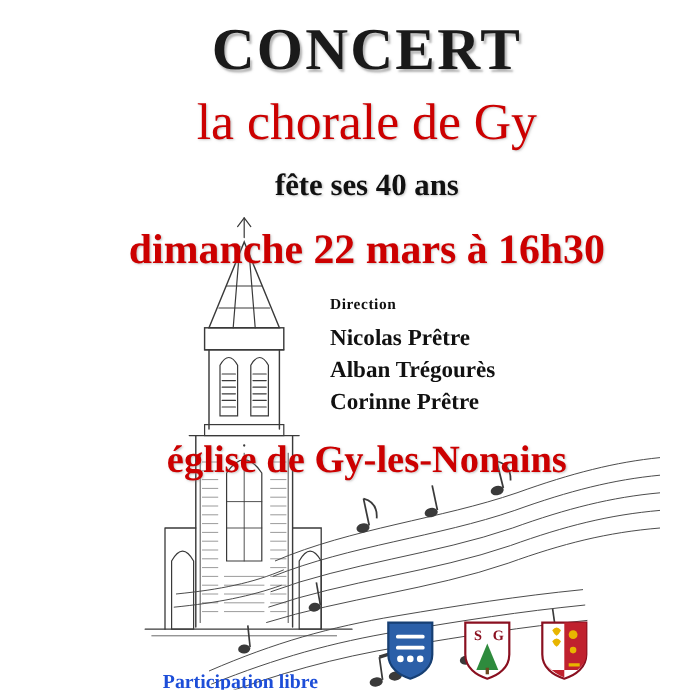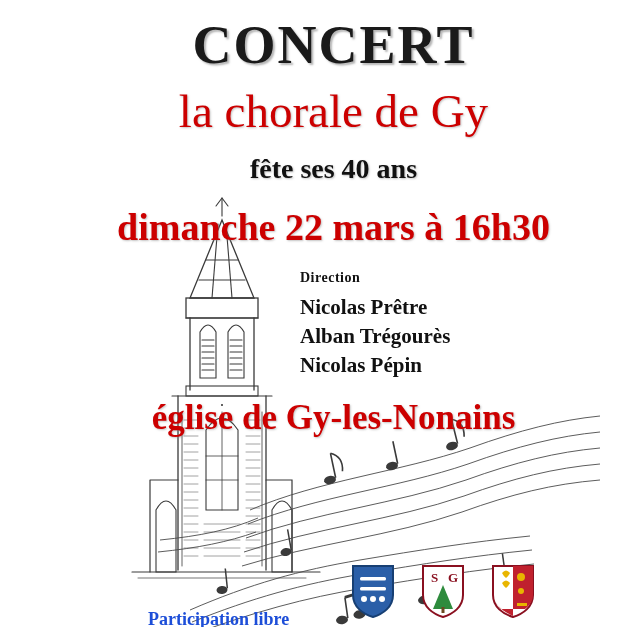--- a/index.html
+++ b/index.html
@@ -238,21 +238,21 @@
   <div class="line" id="title-chorale">la chorale de Gy</div>
 
   <div class="line" id="title-fete">fête ses 40 ans</div>
 
   <div class="line" id="title-date">dimanche 22 mars à 16h30</div>
 
   <div id="direction-block">
     <div id="direction-label">Direction</div>
     <div class="director">Nicolas Prêtre</div>
     <div class="director">Alban Trégourès</div>
-    <div class="director">Nicolas Pépin</div>
+    <div class="director">Corinne Prêtre</div>
   </div>
 
   <div class="line" id="title-lieu">église de Gy-les-Nonains</div>
 
   <div id="participation">Participation libre</div>
 
   <div id="logos">
 
     <div class="logo">
       <svg width="46" height="56" viewBox="0 0 46 56" xmlns="http://www.w3.org/2000/svg">

